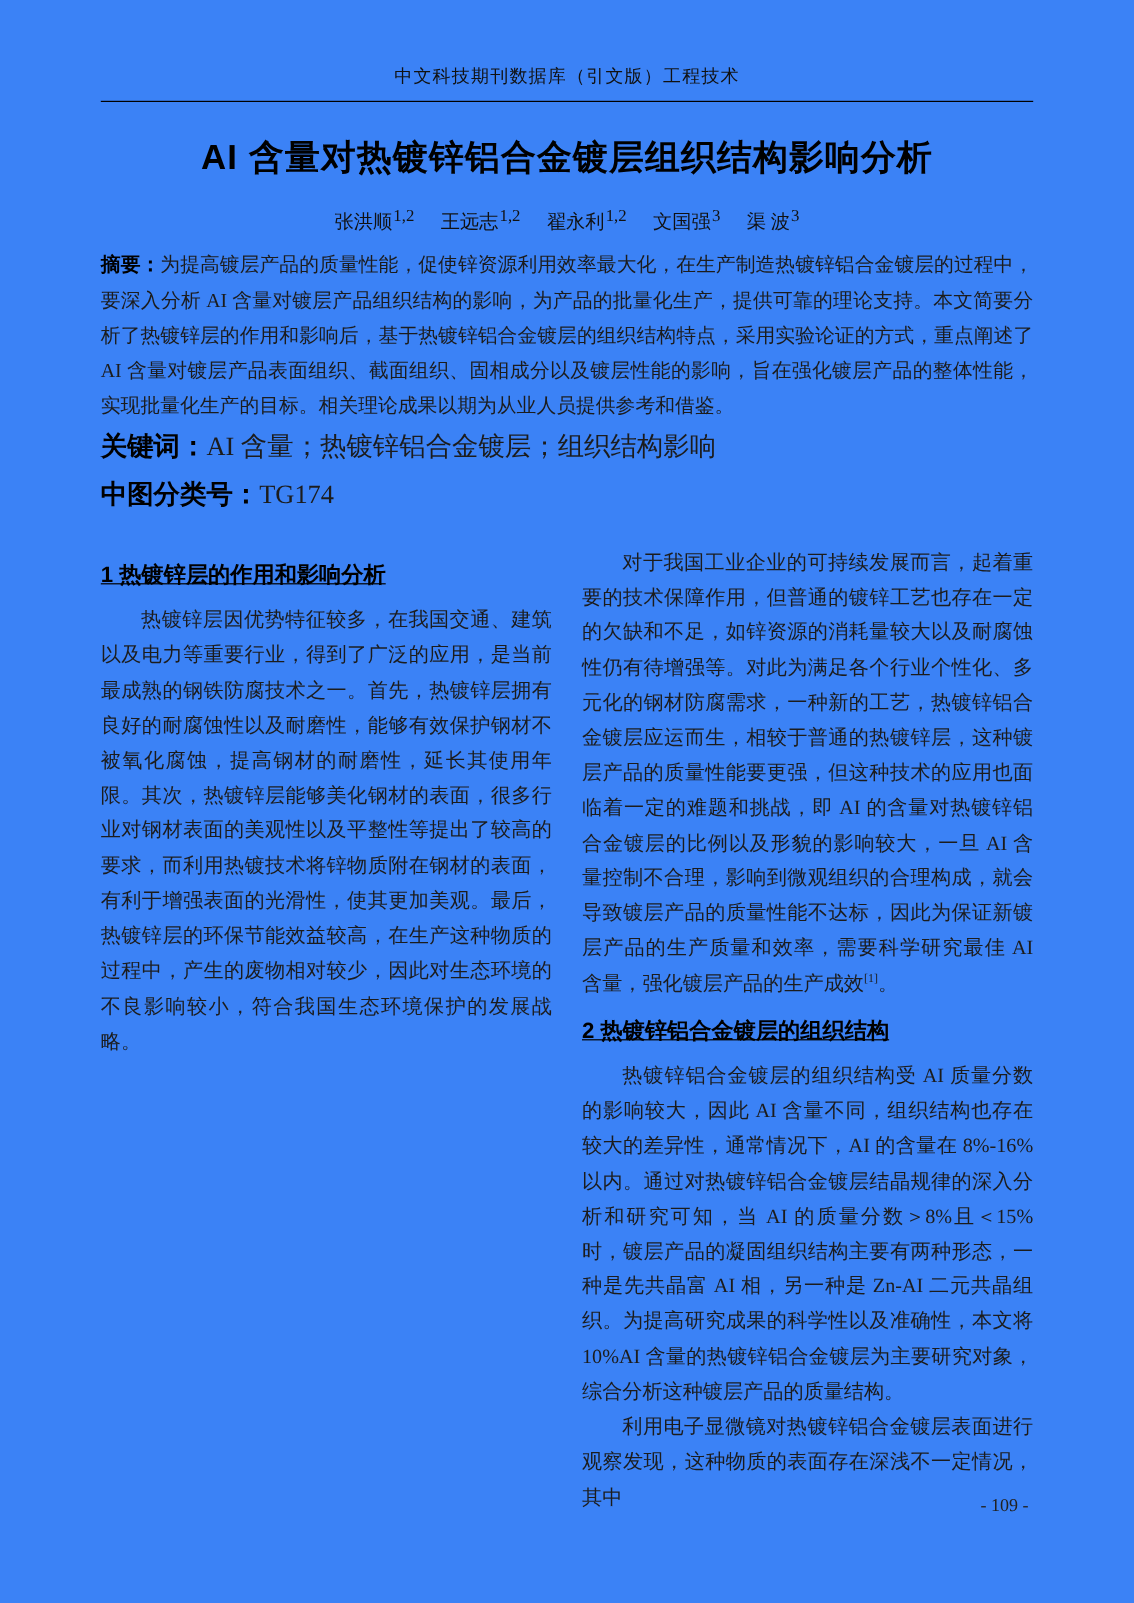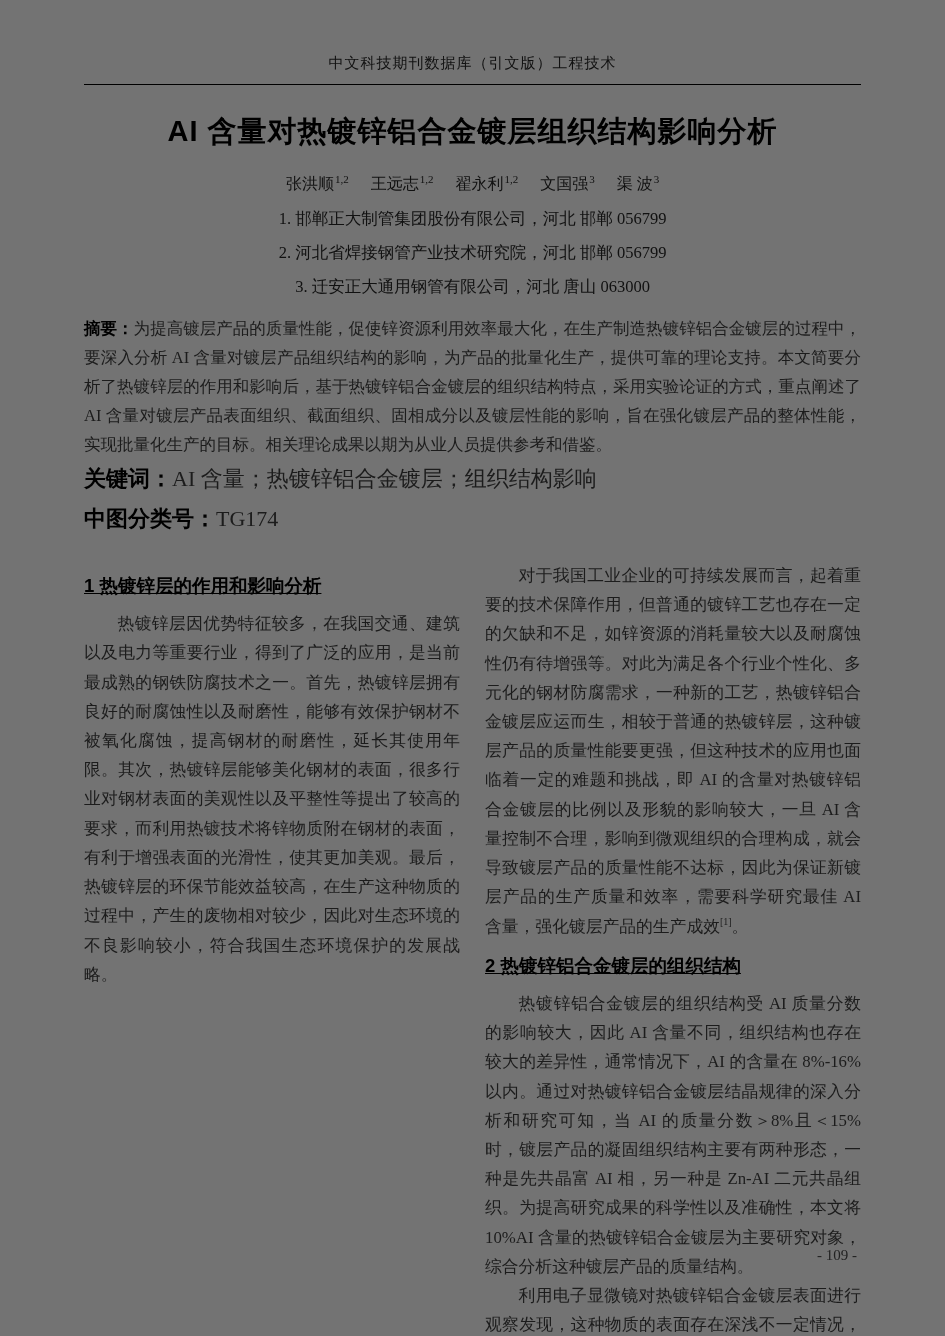--- a/index.html
+++ b/index.html
@@ -3,21 +3,21 @@
 <meta charset="utf-8">
 <style>
   * { box-sizing: border-box; margin: 0; padding: 0; }
   html, body { background: #ffffff; }
   body { font-family: "Liberation Serif", serif; color: #1c1c1c; }
 
   .page {
     width: 945px;
     height: 1336px;
     margin: 0 auto;
-    background: #737373;
+    background: #3b82f6;
     padding: 54px 84px 36px 84px;
     overflow: hidden;
     position: relative;
   }
 
   .journal-line {
     text-align: center;
     font-size: 15px;
     letter-spacing: 1px;
     color: #111;
@@ -39,21 +39,21 @@
     color: #000;
   }
 
   .authors {
     margin-top: 21px;
     text-align: center;
     font-size: 16px;
     color: #111;
   }
   .author { margin: 0 9px; white-space: nowrap; }
-  .author sup { font-size: 11px; margin-left: 1px; }
+  .author sup { font-size: 14px; margin-left: 1px; }
 
   .affiliations {
     margin-top: 7px;
     text-align: center;
     font-size: 16.5px;
     color: #111;
   }
   .affiliation { line-height: 34px; }
 
   .abstract-block {
@@ -110,25 +110,20 @@
   <h1 class="paper-title">AI 含量对热镀锌铝合金镀层组织结构影响分析</h1>
 
   <div class="authors">
     <span class="author"><span>张洪顺</span><sup>1,2</sup></span>
     <span class="author"><span>王远志</span><sup>1,2</sup></span>
     <span class="author"><span>翟永利</span><sup>1,2</sup></span>
     <span class="author"><span>文国强</span><sup>3</sup></span>
     <span class="author"><span>渠 波</span><sup>3</sup></span>
   </div>
 
-  <div class="affiliations">
-    <div class="affiliation">1. 邯郸正大制管集团股份有限公司，河北 邯郸 056799</div>
-    <div class="affiliation">2. 河北省焊接钢管产业技术研究院，河北 邯郸 056799</div>
-    <div class="affiliation">3. 迁安正大通用钢管有限公司，河北 唐山 063000</div>
-  </div>
 
   <div class="abstract-block">
     <span class="meta-label">摘要：</span><span>为提高镀层产品的质量性能，促使锌资源利用效率最大化，在生产制造热镀锌铝合金镀层的过程中，要深入分析 AI 含量对镀层产品组织结构的影响，为产品的批量化生产，提供可靠的理论支持。本文简要分析了热镀锌层的作用和影响后，基于热镀锌铝合金镀层的组织结构特点，采用实验论证的方式，重点阐述了 AI 含量对镀层产品表面组织、截面组织、固相成分以及镀层性能的影响，旨在强化镀层产品的整体性能，实现批量化生产的目标。相关理论成果以期为从业人员提供参考和借鉴。</span>
   </div>
 
   <div class="keywords-line">
     <span class="meta-label">关键词：</span><span>AI 含量；热镀锌铝合金镀层；组织结构影响</span>
   </div>
 
   <div class="clc-line">

